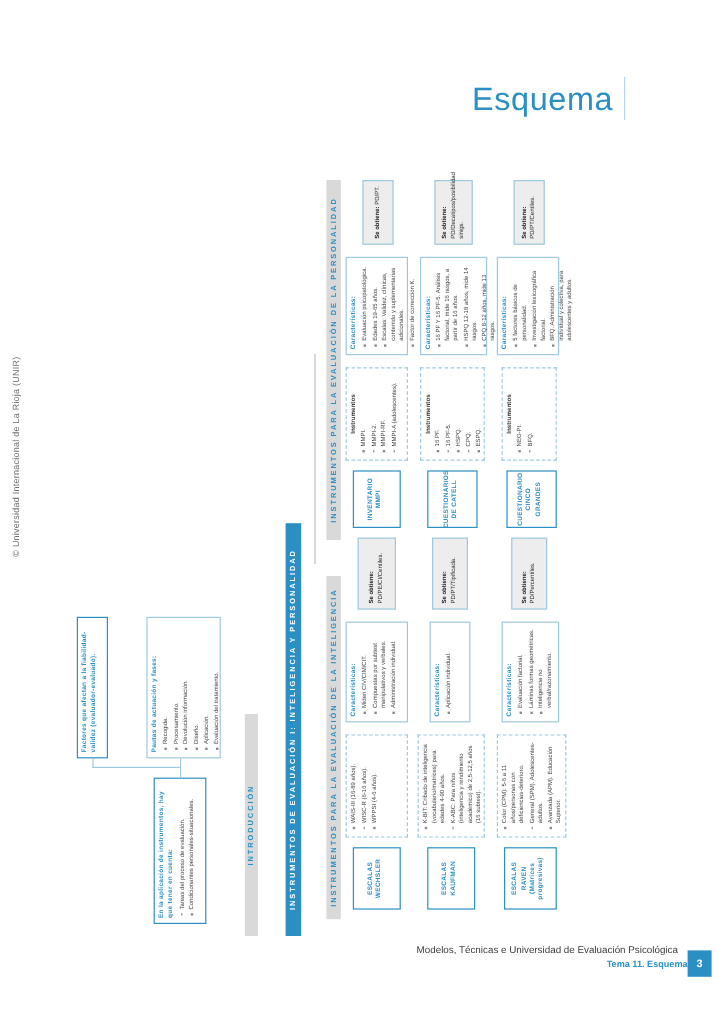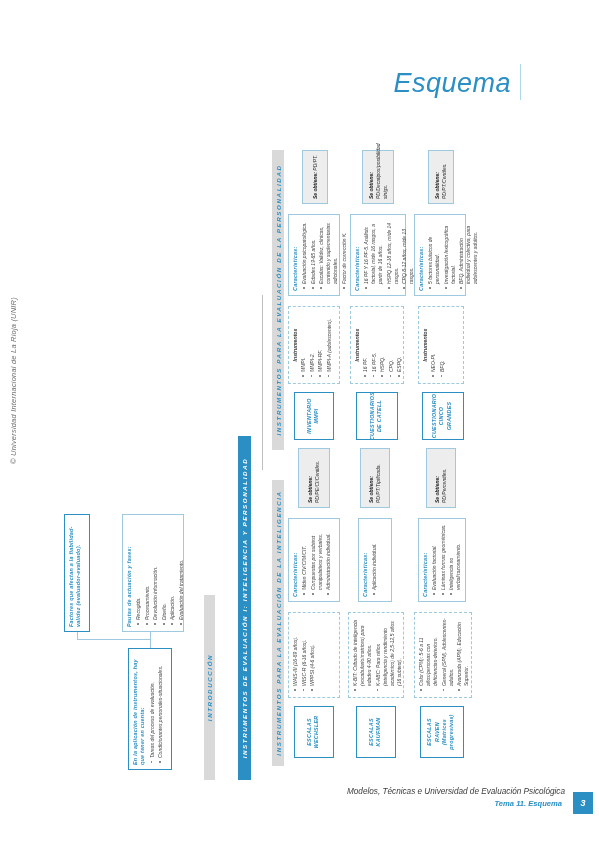--- a/index.html
+++ b/index.html
@@ -2,21 +2,21 @@
 <html><head>
 <meta charset="utf-8">
 <style>
   html,body{margin:0;padding:0;}
   body{
     width:599px;height:848px;background:#ffffff;
     font-family:"Liberation Sans", sans-serif;
     position:relative;overflow:hidden;
   }
   
-  #page{position:absolute;inset:0;background:#fff;font-style:italic;}
+  #page{position:absolute;inset:0;background:#fff;}
 
   
   .copyright{
     position:absolute;left:2px;top:0px;height:760px;width:22px;
     display:flex;align-items:center;justify-content:center;
   }
   .copyright span{
     transform:rotate(-90deg);white-space:nowrap;
     font-size:7.5px;color:#6f6f6f;letter-spacing:.2px;
   }
@@ -81,21 +81,21 @@
 
   
   .ln{position:absolute;background:#9fc9de;}
 
   
   .footer-line{
     position:absolute;right:34px;bottom:52px;
     font-size:8.2px;color:#3b3b3b;text-align:right;white-space:nowrap;
   }
   .footer-sub{
-    position:absolute;right:37px;bottom:40px;
+    position:absolute;right:26px;bottom:40px;
     font-size:7.6px;color:#2b8fc4;font-weight:bold;text-align:left;white-space:nowrap;
   }
   .page-num{
     position:absolute;right:6px;bottom:34px;width:20px;height:22px;background:#2b8fc4;
     color:#fff;font-size:9px;font-weight:bold;display:flex;align-items:center;justify-content:center;
   }
 </style>
 </head>
 <body>
 

